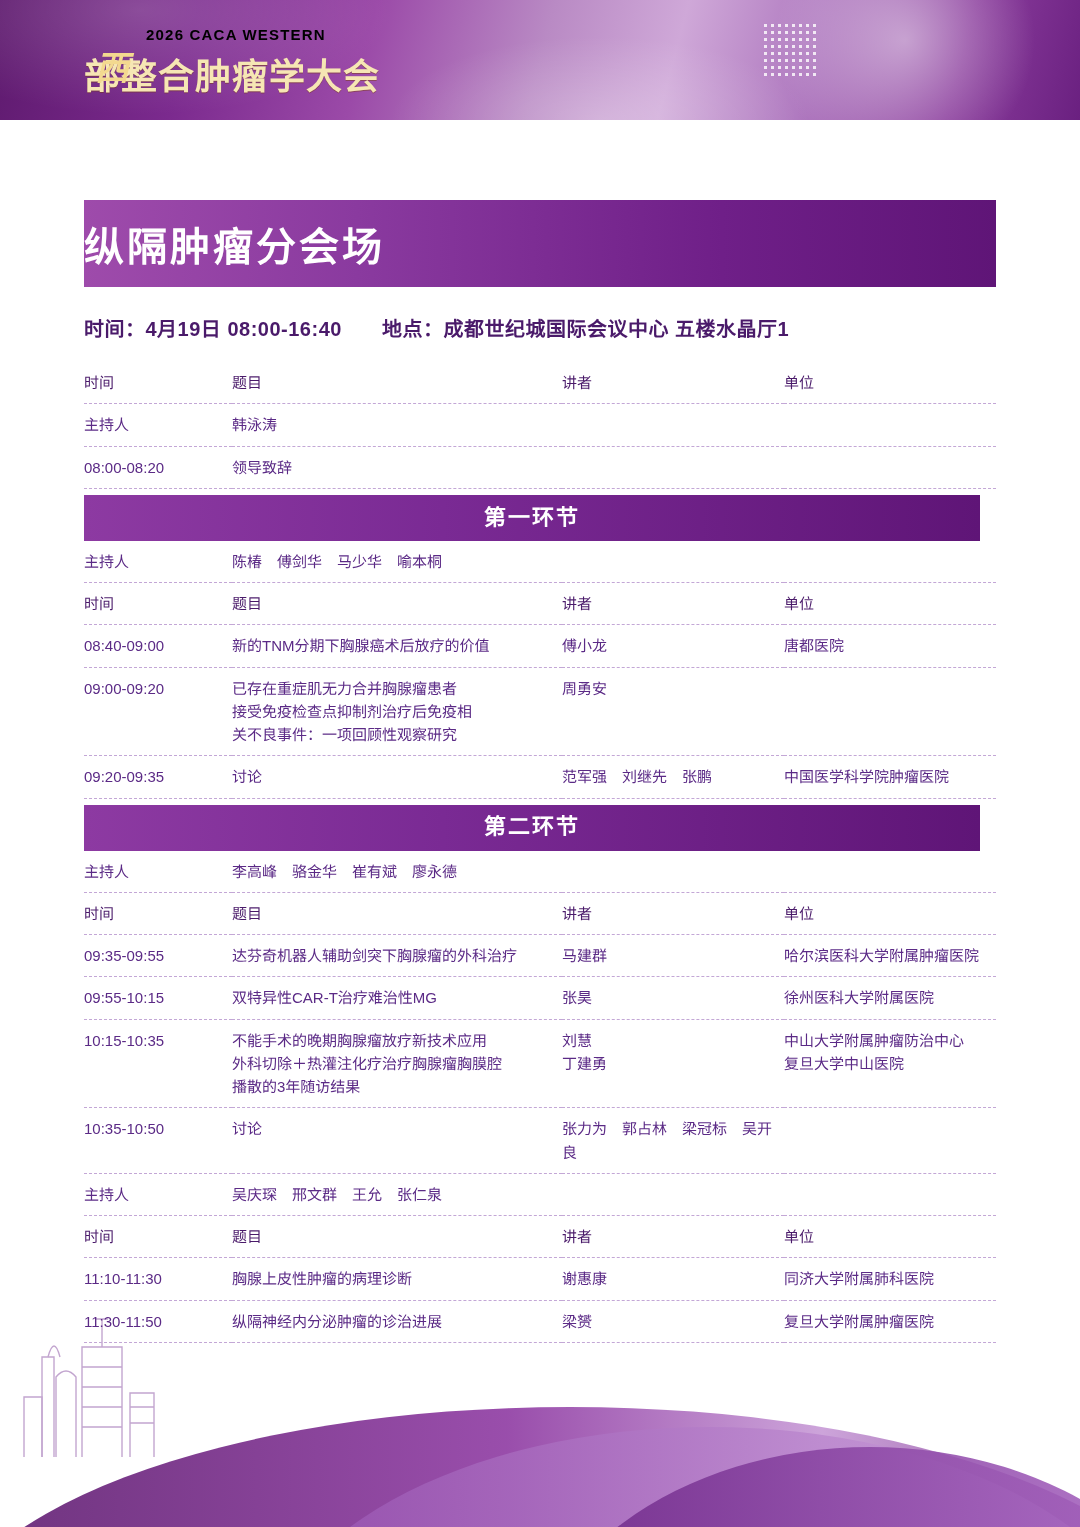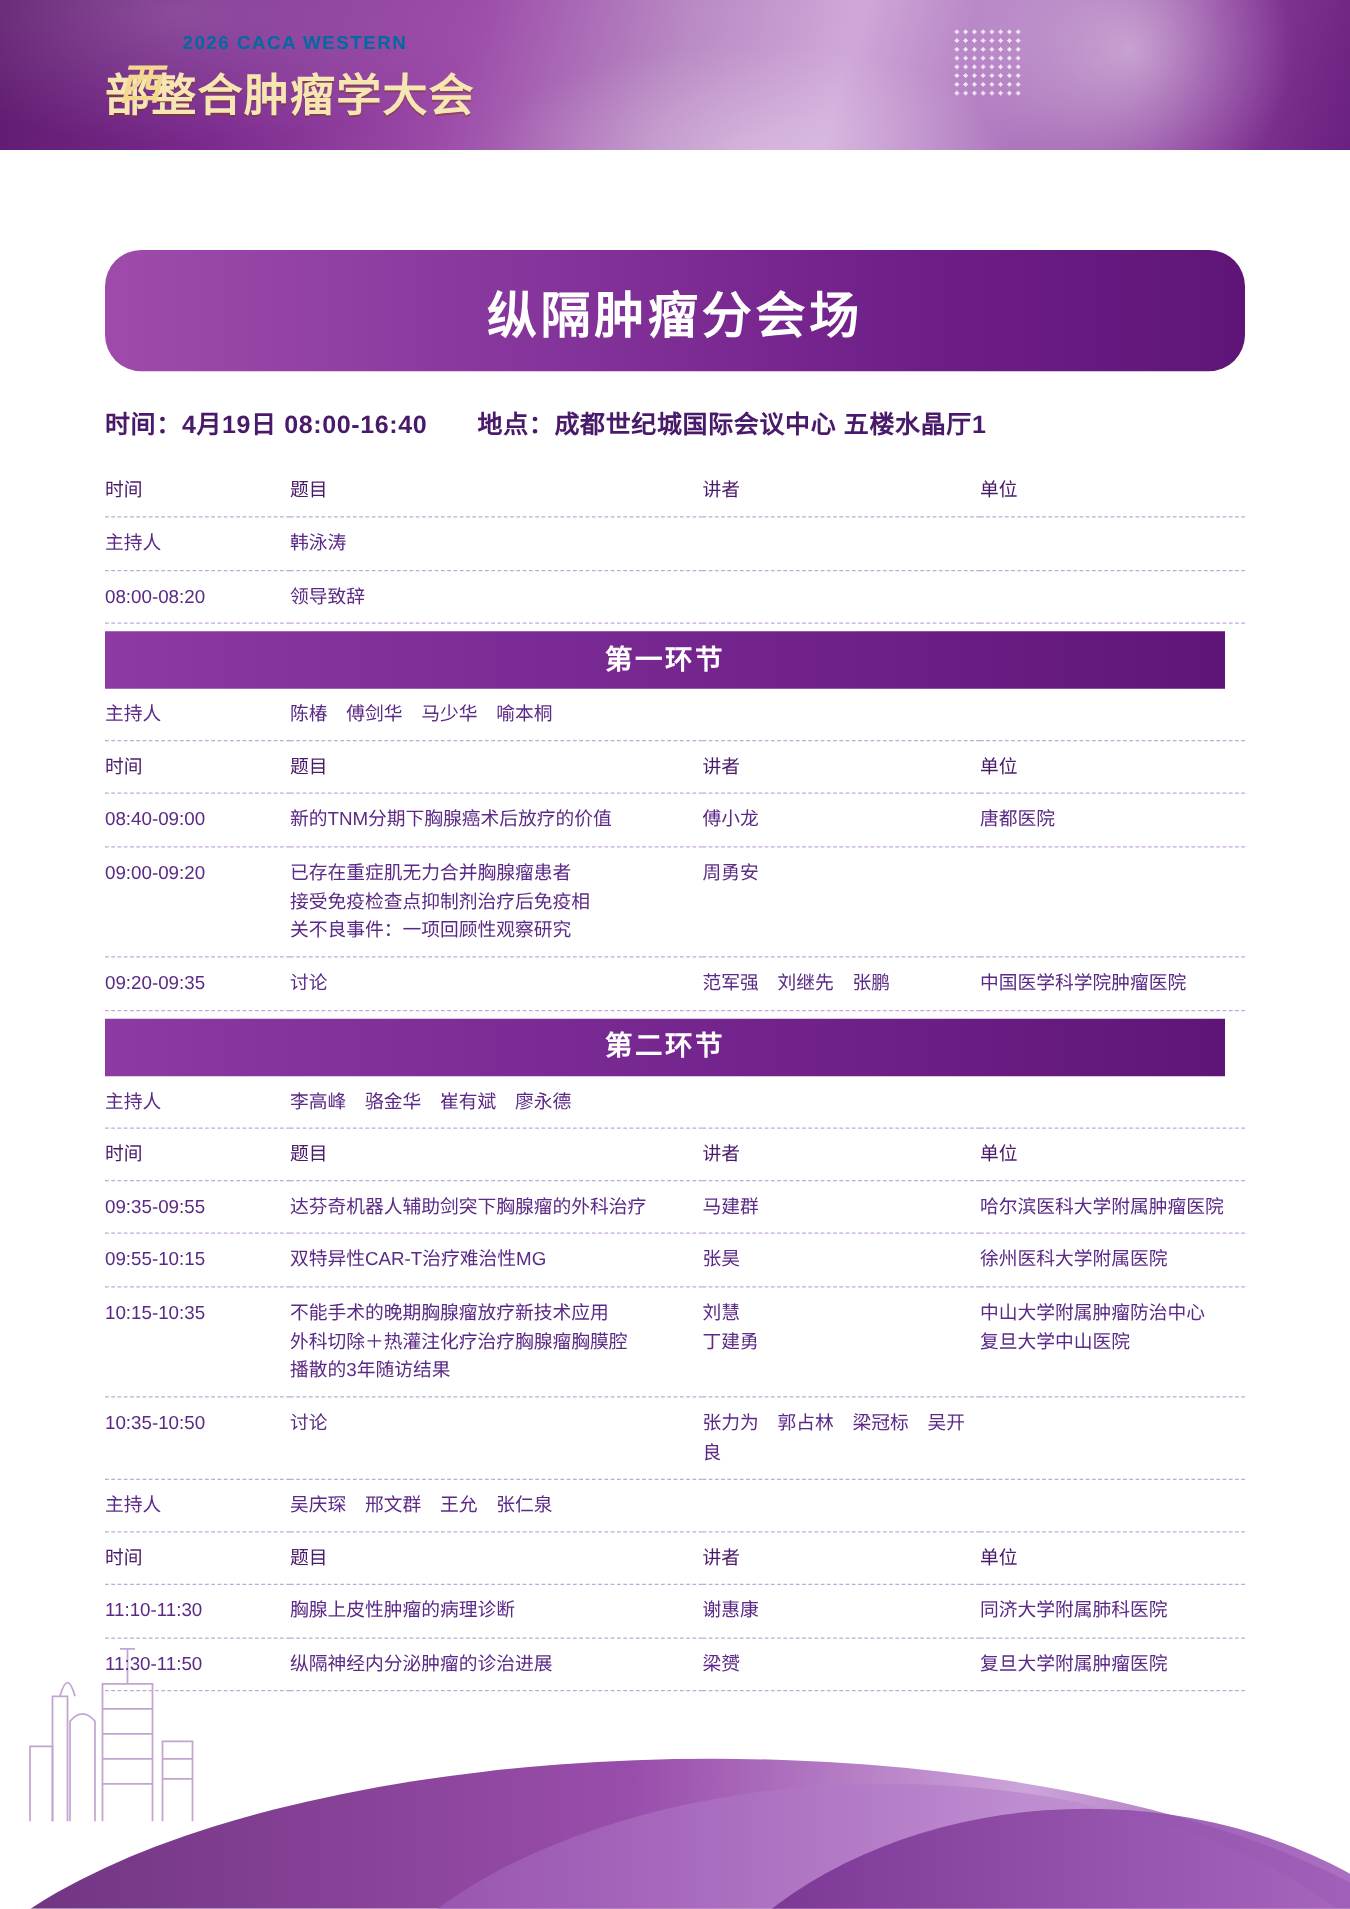--- a/index.html
+++ b/index.html
@@ -92,21 +92,21 @@
     left: 84px;
     width: 280px;
     height: 66px;
     color: #f7e7b0;
     user-select: none;
   }
   .logo-en {
     font-size: 15px;
     font-weight: bold;
     letter-spacing: 1.2px;
-    color: #0369a1;
+    color: #000000;
     margin-left: 62px;
     white-space: nowrap;
   }
   .logo-cn {
     font-size: 36px;
     font-weight: bold;
     letter-spacing: 1px;
     margin-top: 4px;
     white-space: nowrap;
     color: #f6e6b4;
@@ -128,26 +128,25 @@
 
   
   .content {
     position: absolute;
     left: 84px;
     top: 200px;
     width: 912px;
   }
 
   .session-title-bar {
-    height: 97px;
+    height: 87px;
     background: linear-gradient(90deg, #9e4bab 0%, #8a3a9f 30%, #6f1f88 70%, #5f1577 100%);
     display: flex;
     align-items: center;
-    justify-content: center;
-    border-radius: 29px;
+    justify-content: flex-start;
   }
   .session-title-bar h1 {
     margin: 0;
     font-size: 40px;
     font-weight: bold;
     color: #ffffff;
     letter-spacing: 3px;
   }
 
   .meta-line {

